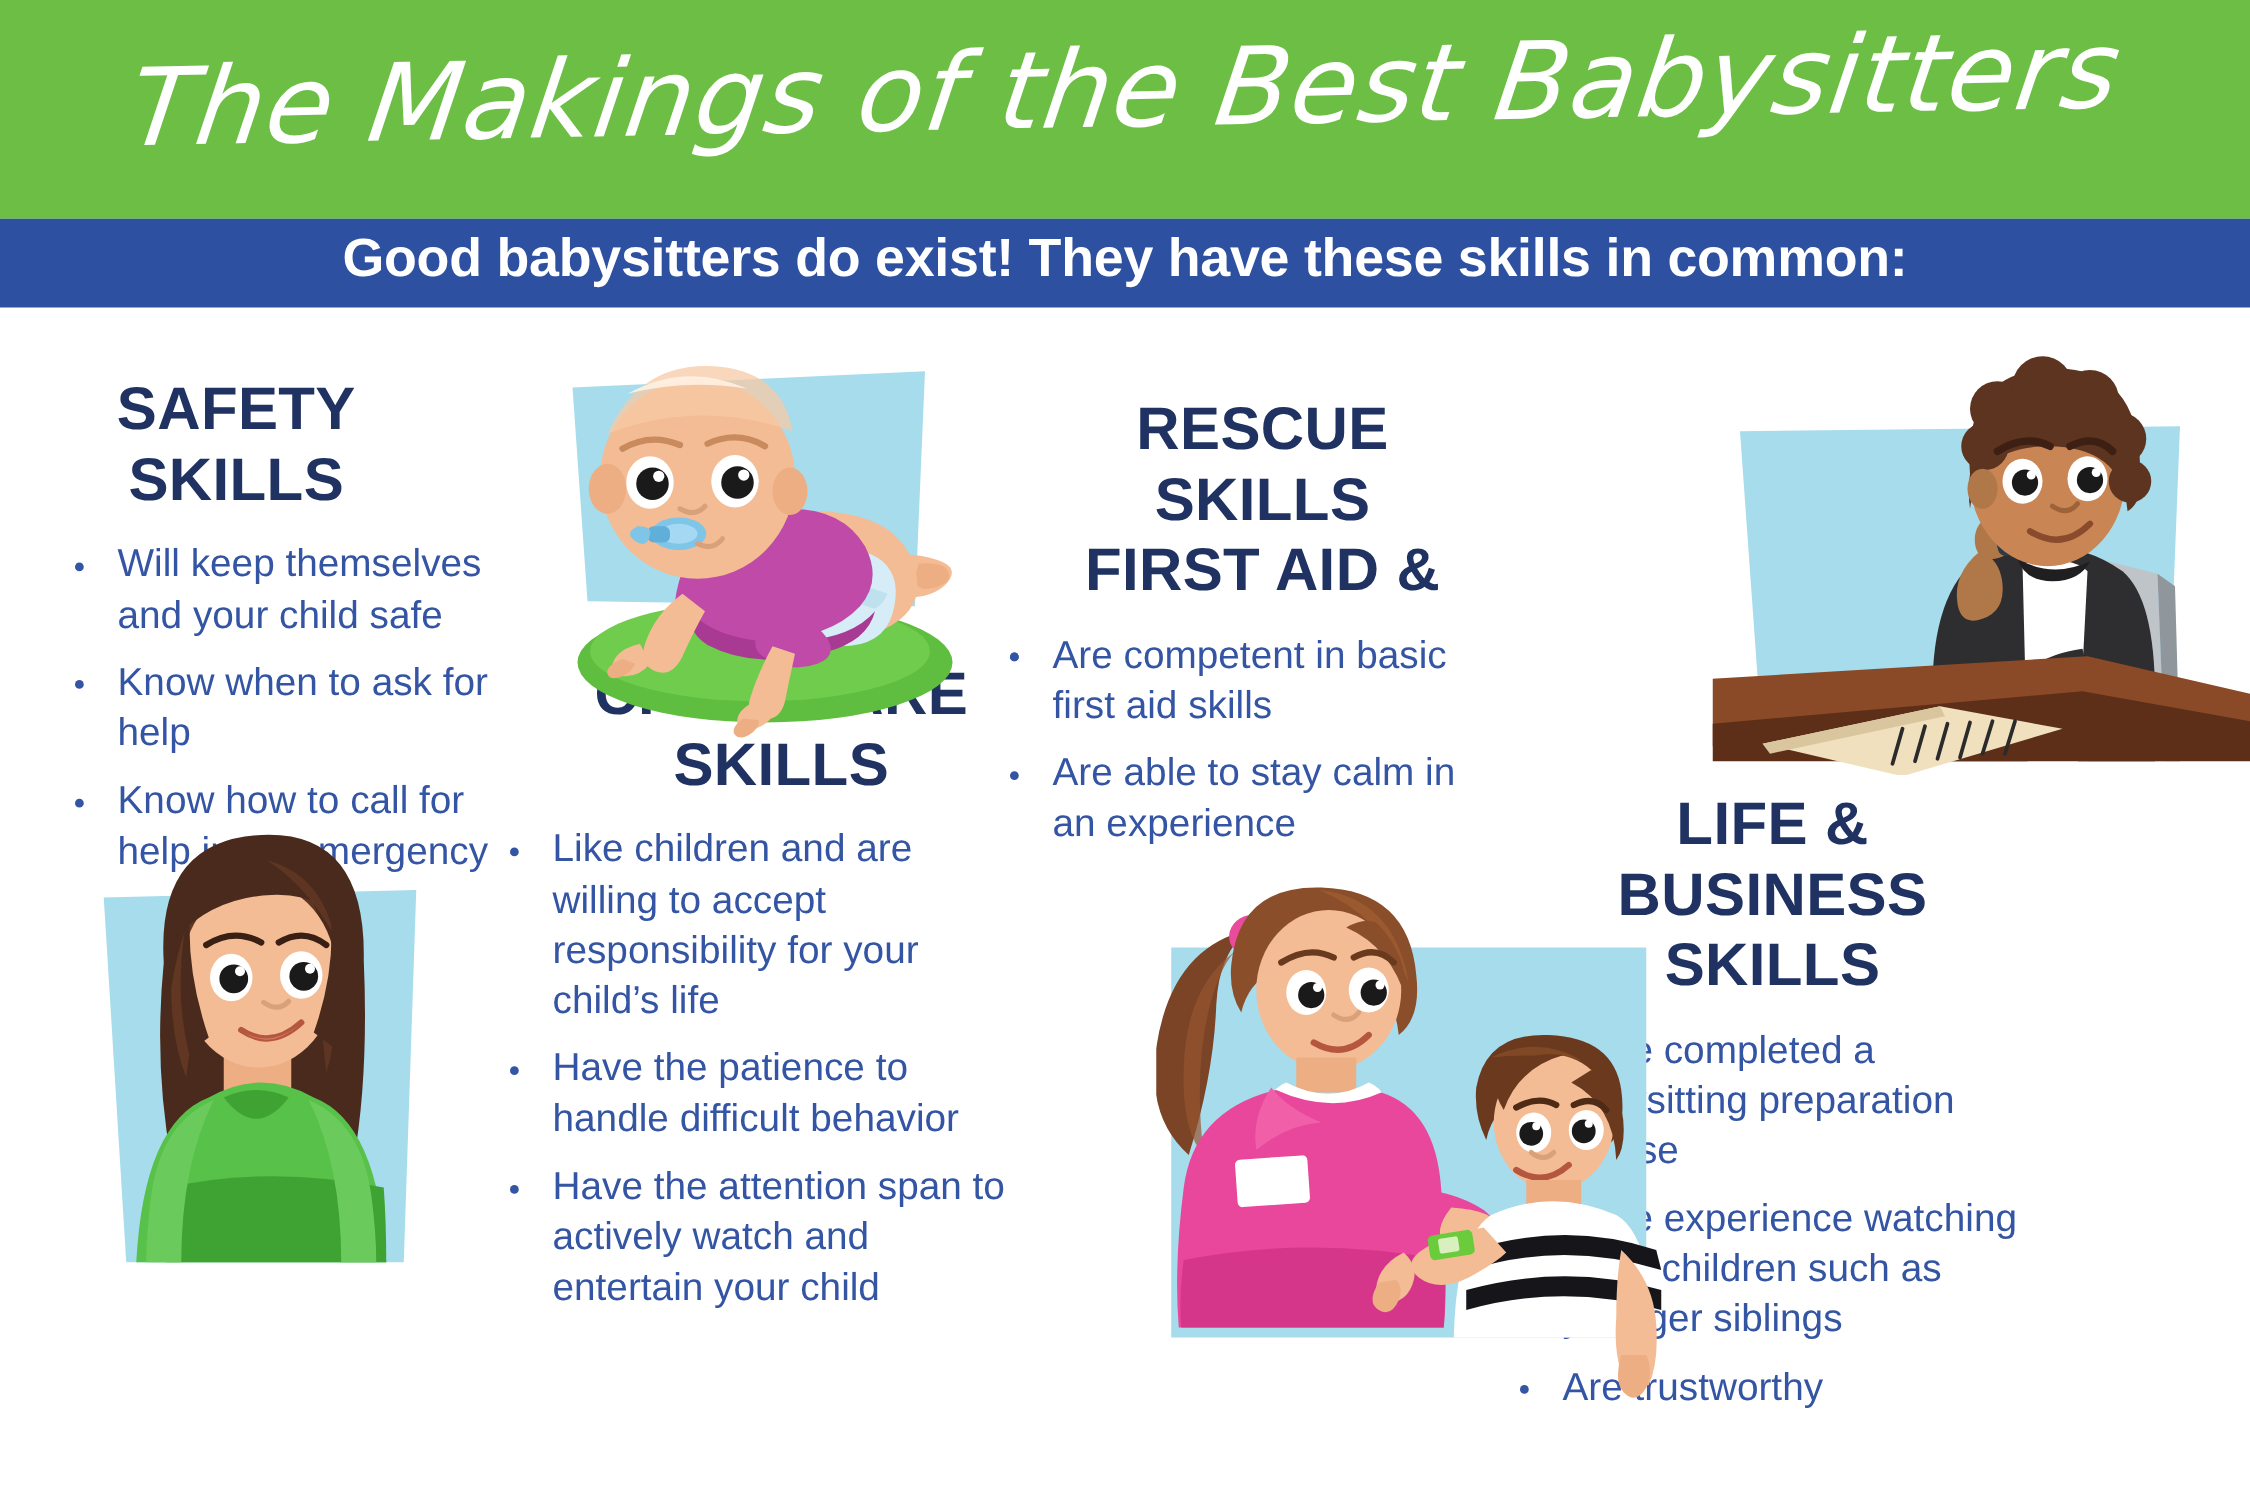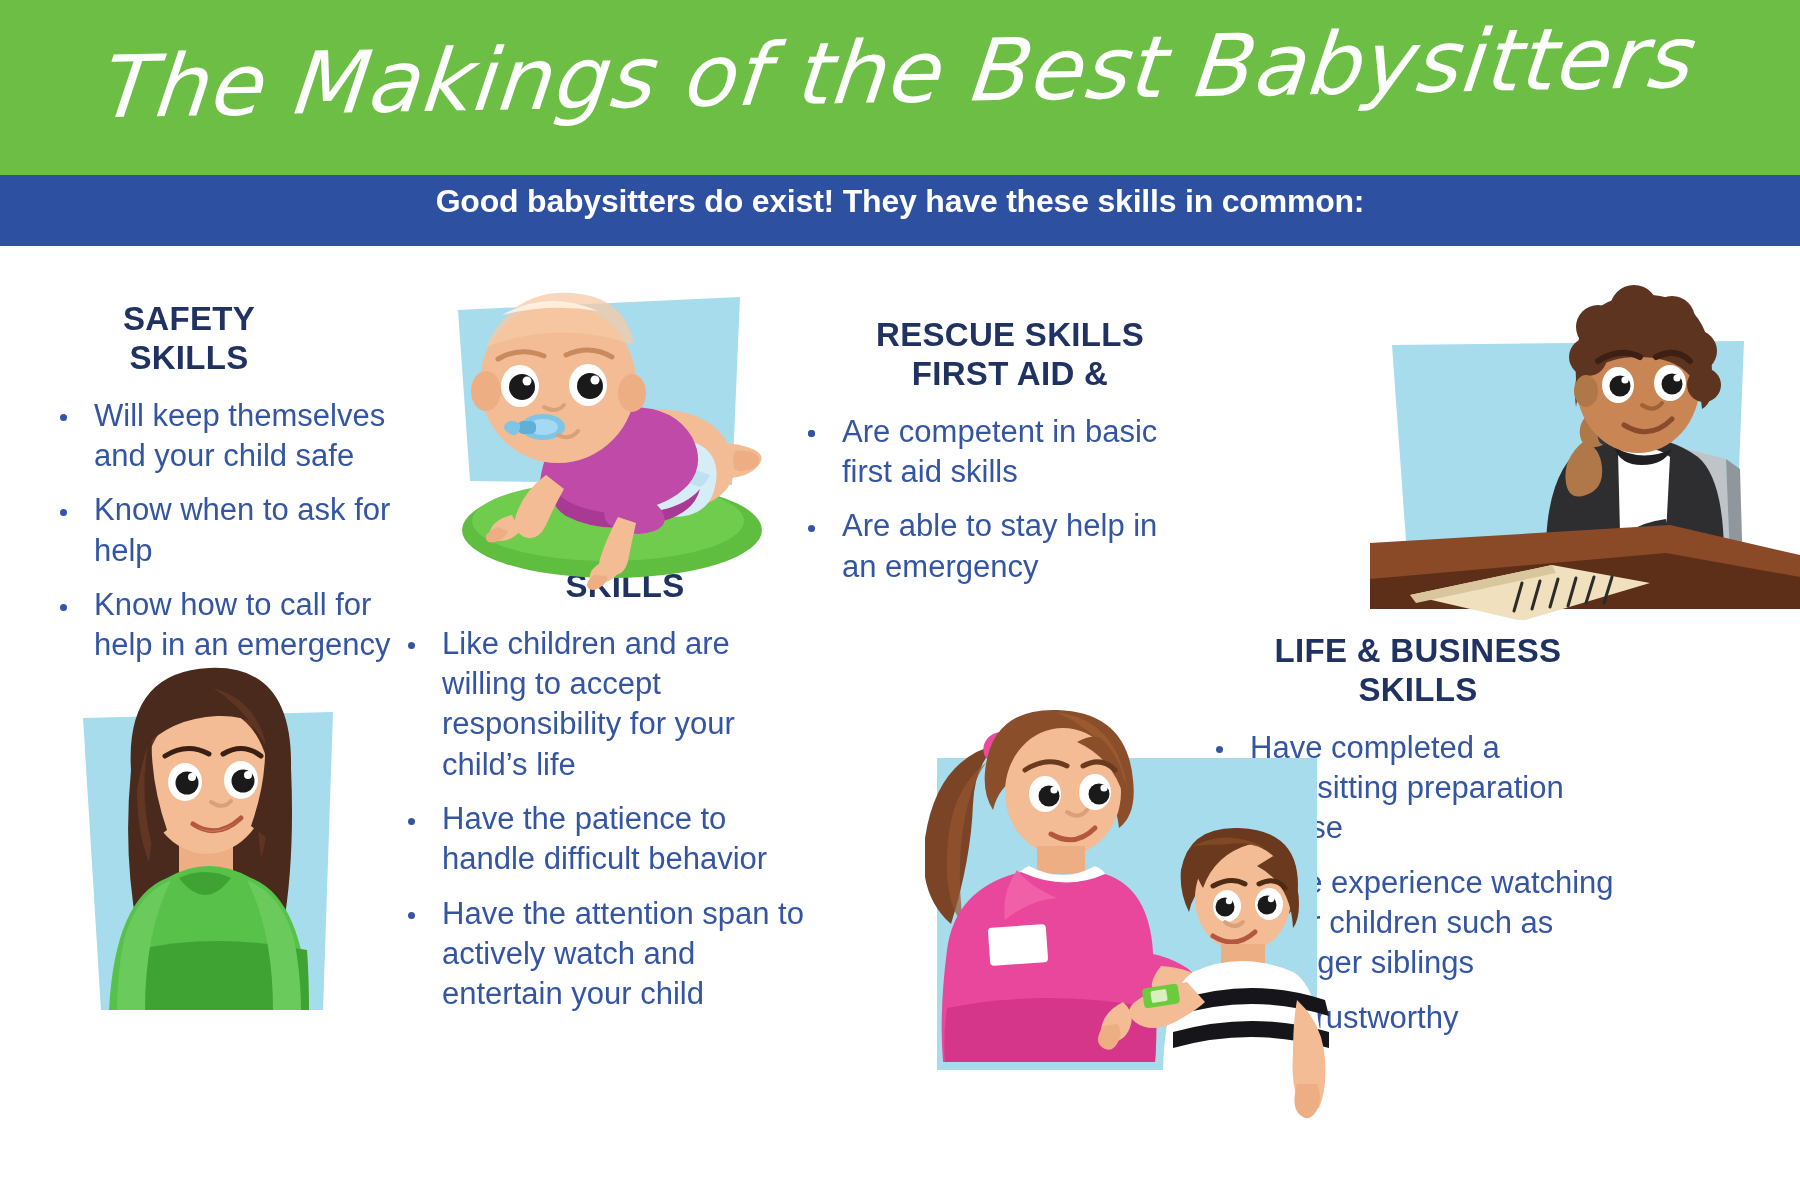--- a/index.html
+++ b/index.html
@@ -49,31 +49,31 @@
     transform: skewX(-9deg) rotate(-1.1deg);
     white-space: nowrap;
   }
 
   .poster-subtitle {
     position: absolute;
     left: 0; top: 183px;
     width: 1800px;
     text-align: center;
     color: #ffffff;
-    font-size: 32px;
+    font-size: 43px;
     font-weight: bold;
     letter-spacing: -0.2px;
   }
 
   
   .block { position: absolute; }
 
   .block-heading {
     color: #1F3262;
-    font-size: 33px;
+    font-size: 48px;
     font-weight: bold;
     line-height: 1.18;
     text-align: center;
     letter-spacing: 0.3px;
   }
 
   .bullets {
     list-style: none;
     margin-top: 18px;
   }
@@ -188,21 +188,21 @@
     <ul class="bullets">
       <li>
         <span class="dot"></span>
       </li>
       <li>
         <span class="dot"></span>
         <span>Are competent in basic first aid skills</span>
       </li>
       <li>
         <span class="dot"></span>
-        <span>Are able to stay help in an emergency</span>
+        <span>Are able to stay calm in an experience</span>
       </li>
     </ul>
   </div>
 
   <div class="block" id="col-life">
     <div class="block-heading">
       <div>LIFE &amp; BUSINESS</div>
       <div>SKILLS</div>
     </div>
     <ul class="bullets">

